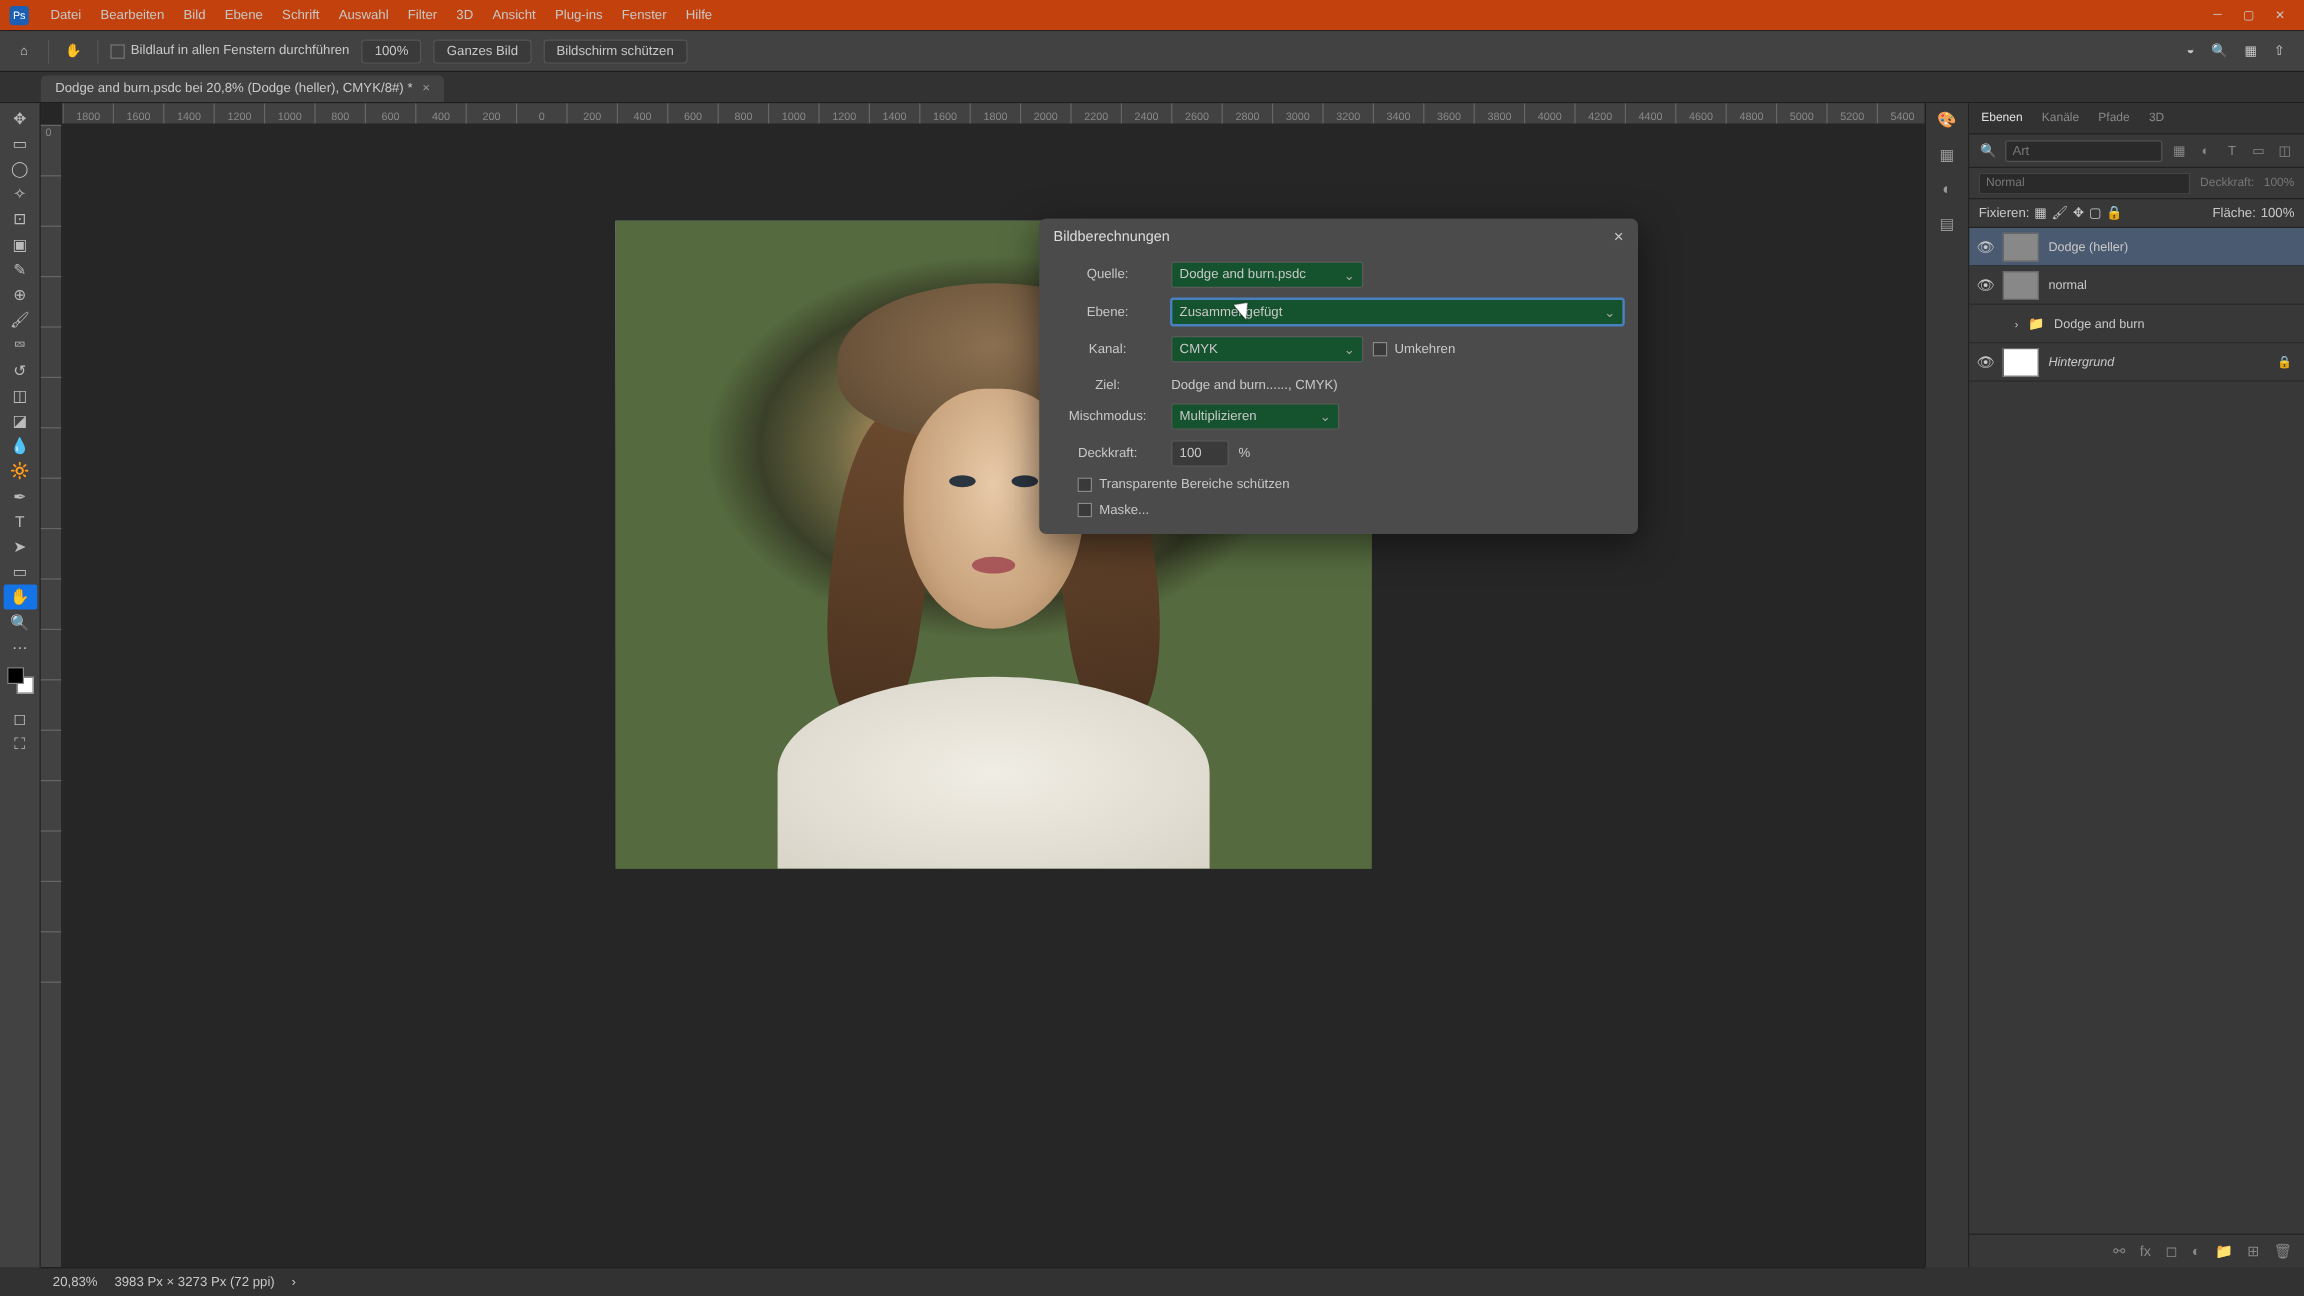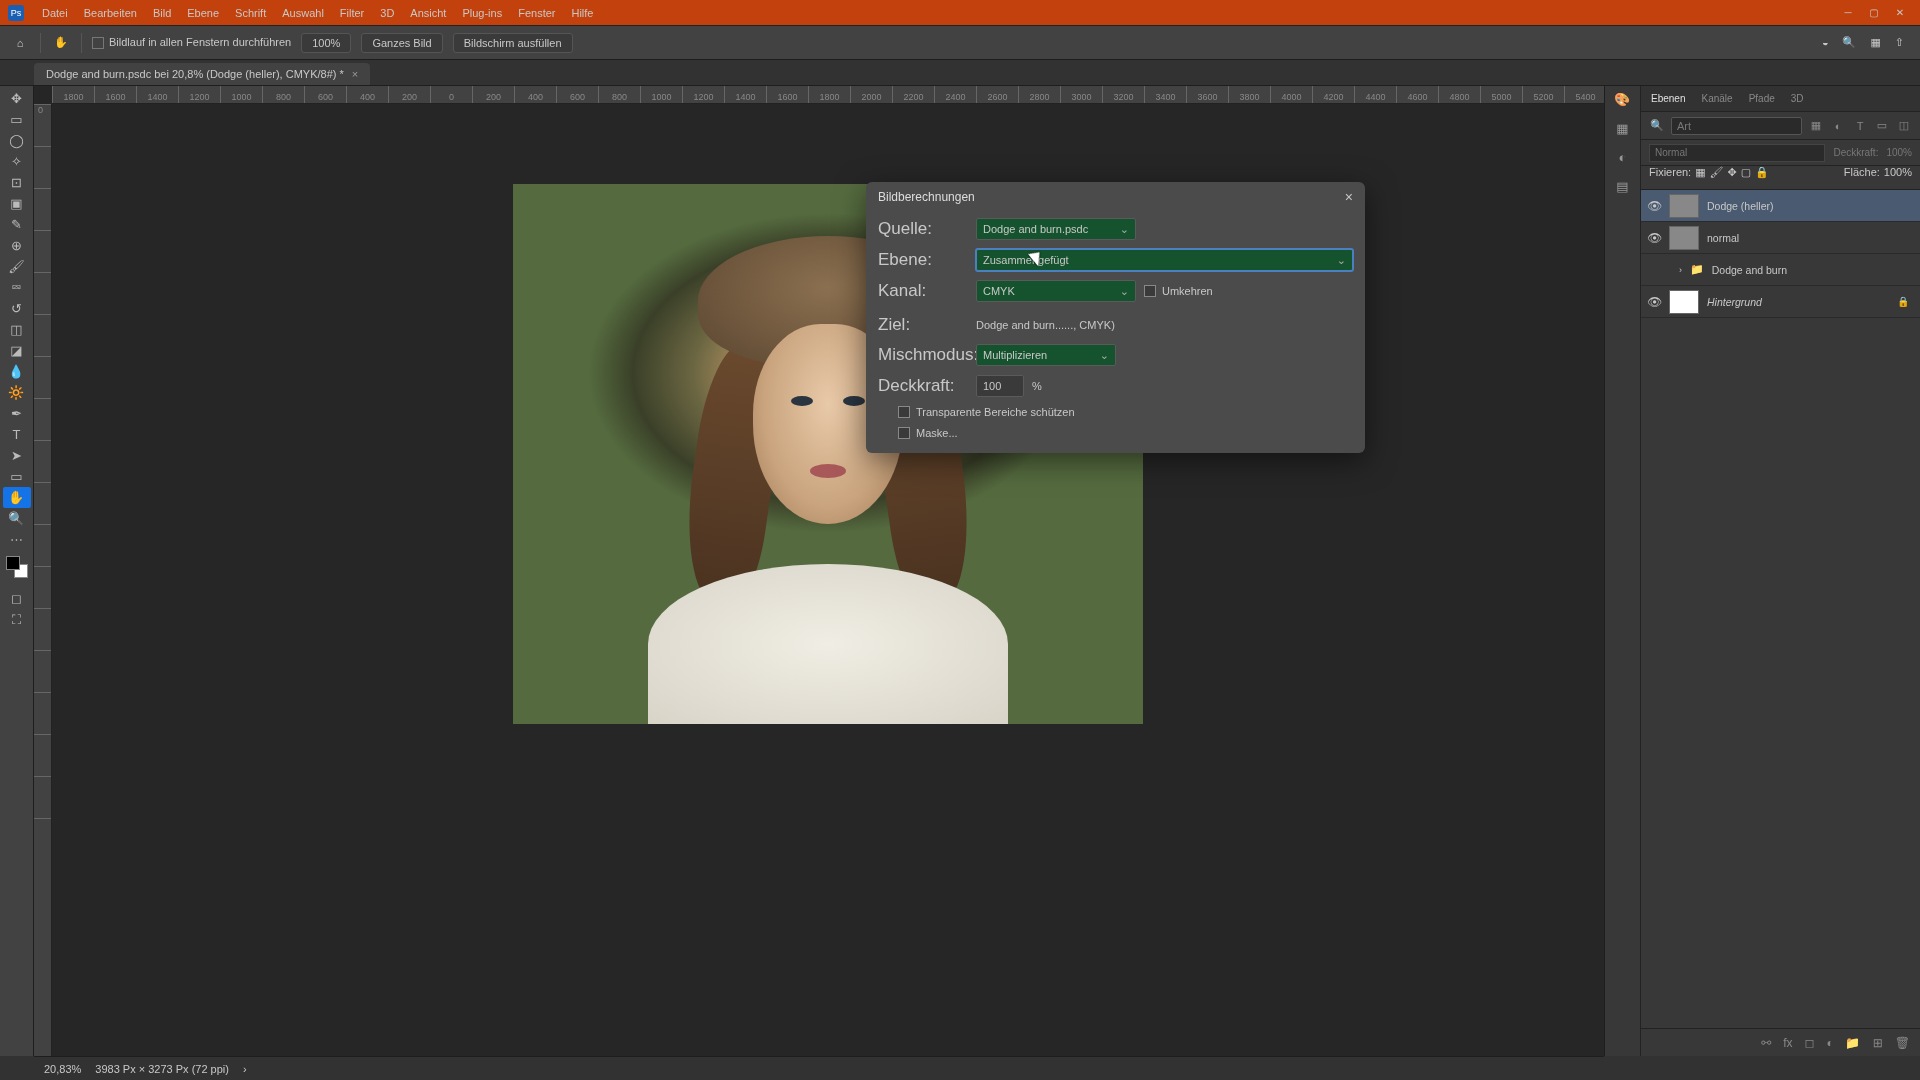--- a/index.html
+++ b/index.html
@@ -56,21 +56,21 @@
 .dockstrip span{font-size:13px;color:#999;}
 .panelstack { flex:1; display:flex; flex-direction:column; }
 .paneltabs { height:26px; background:#323232; display:flex; align-items:center; padding-left:10px; gap:16px; border-bottom:1px solid #222;}
 .paneltabs span{font-size:10px; color:#888;}
 .paneltabs span.act{color:#e0e0e0;}
 .layersearch{height:28px;display:flex;align-items:center;padding:0 8px;gap:6px;border-bottom:1px solid #222;}
 .layersearch .sbox{flex:1;height:18px;background:#2a2a2a;border:1px solid #555;border-radius:2px;padding:0 5px;font-size:10px;display:flex;align-items:center;}
 .layersearch .ficn{width:16px;height:16px;font-size:11px;color:#888;display:flex;align-items:center;justify-content:center;}
 .layermode{height:26px;display:flex;align-items:center;padding:0 8px;gap:8px;border-bottom:1px solid #222;}
 .layermode .sel{flex:1;height:18px;background:#2a2a2a;border:1px solid #444;padding:0 5px;font-size:10px;display:flex;align-items:center;color:#777;}
-.layerlock{height:24px;display:flex;padding:0 8px;gap:4px;border-bottom:1px solid #222;font-size:10px;color:#888;}
+.layerlock{height:24px;display:flex;align-items:center;padding:0 8px;gap:4px;border-bottom:1px solid #222;font-size:10px;color:#888;}
 .layerlock span{font-size:11px;}
 .layerlist{flex:1;overflow:auto;}
 .layerrow{height:32px;display:flex;align-items:center;padding:0 6px;gap:8px;border-bottom:1px solid #2a2a2a;}
 .layerrow.sel{background:#4a5a70;}
 .layerrow .eye{width:14px;text-align:center;font-size:12px;position:static;background:none;height:auto;}
 .layerrow .thumb{width:30px;height:24px;background:#888;border:1px solid #666;}
 .layerrow .thumb.white{background:#fff;}
 .layerrow .lname{font-size:10.5px;}
 .layerrow .ital{font-style:italic;}
 .layerrow .lock{margin-left:auto;margin-right:4px;font-size:10px;}
@@ -82,21 +82,21 @@
 
 
 .dialog{position:absolute;left:866px;top:182px;width:499px;background:#4b4b4b;border-radius:6px;box-shadow:0 8px 30px rgba(0,0,0,.5);}
 .dlgtitle{height:30px;display:flex;align-items:center;padding:0 12px;border-bottom:0;}
 .dlgtitle .t{font-size:12px;color:#ddd;}
 .dlgtitle .x{margin-left:auto;font-size:14px;}
 .dlgbody{display:flex;padding:6px 12px 14px 12px;gap:12px;}
 .dlgleft{flex:1;display:flex;flex-direction:column;gap:9px;}
 .dlgright{width:100px;display:flex;flex-direction:column;gap:8px;align-items:stretch;}
 .drow{display:flex;align-items:center;gap:8px;}
-.drow label{width:90px;text-align:left;font-size:17px;}
+.drow label{width:90px;text-align:center;font-size:11px;}
 .dsel{background:#14532d;border:1px solid #5a5a5a;border-radius:2px;height:22px;padding:0 6px;display:flex;align-items:center;font-size:11px;position:relative;}
 .dsel.hl{border-color:#4a80c0;box-shadow:0 0 0 1px #4a80c0;text-align:center;}
 .dsel::after{content:"⌄";position:absolute;right:6px;color:#aaa;}
 .dinp{background:#3a3a3a;border:1px solid #5a5a5a;border-radius:2px;height:22px;width:48px;padding:0 6px;font-size:11px;display:flex;align-items:center;}
 .dbtn{height:26px;border:1px solid #6a6a6a;border-radius:13px;background:#4b4b4b;display:flex;align-items:center;justify-content:center;font-size:11.5px;}
 .dbtn.primary{border-color:#8aa8d8;}
 .dchkrow{display:flex;align-items:center;gap:6px;}
 .dchk{width:12px;height:12px;border:1px solid #888;background:#3a3a3a;display:flex;align-items:center;justify-content:center;font-size:9px;}
 .dchk.on::before{content:"✓";color:#ddd;}
 .cursor{position:absolute;left:1032px;top:249px;width:14px;height:18px;pointer-events:none;}
@@ -127,21 +127,21 @@
 </div>
 
 <div class="optionsbar">
   <span class="icn">⌂</span>
   <span style="width:1px;height:20px;background:#555;"></span>
   <span class="icn">✋</span>
   <span style="width:1px;height:20px;background:#555;"></span>
   <span><span class="chk"></span><span>Bildlauf in allen Fenstern durchführen</span></span>
   <span class="pillbtn">100%</span>
   <span class="pillbtn">Ganzes Bild</span>
-  <span class="pillbtn">Bildschirm ausfüllen</span>
+  <span class="pillbtn">Bildschirm schützen</span>
   <div class="rightopts">
     <span>◒</span>
     <span>🔍</span>
     <span>▦</span>
     <span>⇧</span>
   </div>
 </div>
 
 <div class="tabbar">
   <div class="doctab">

